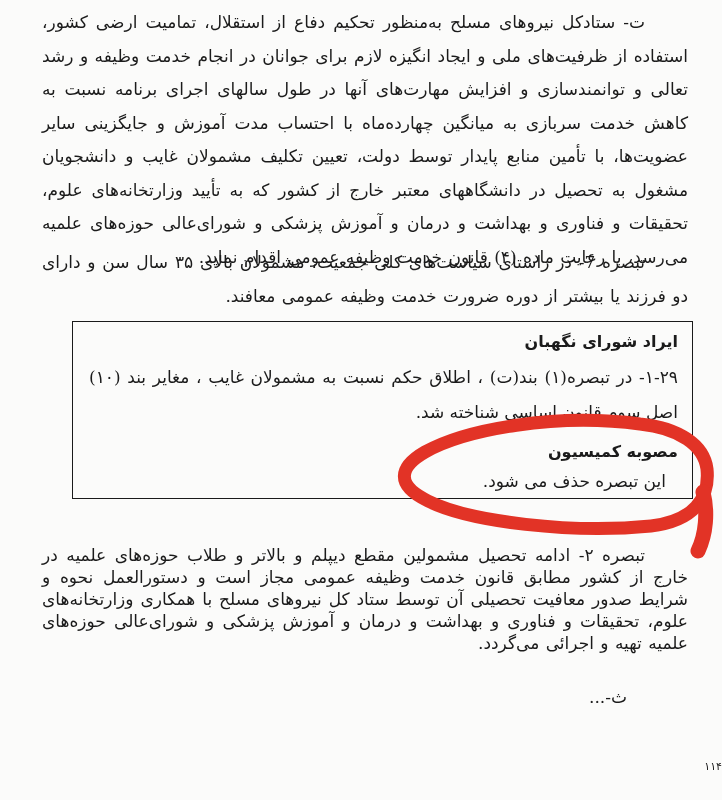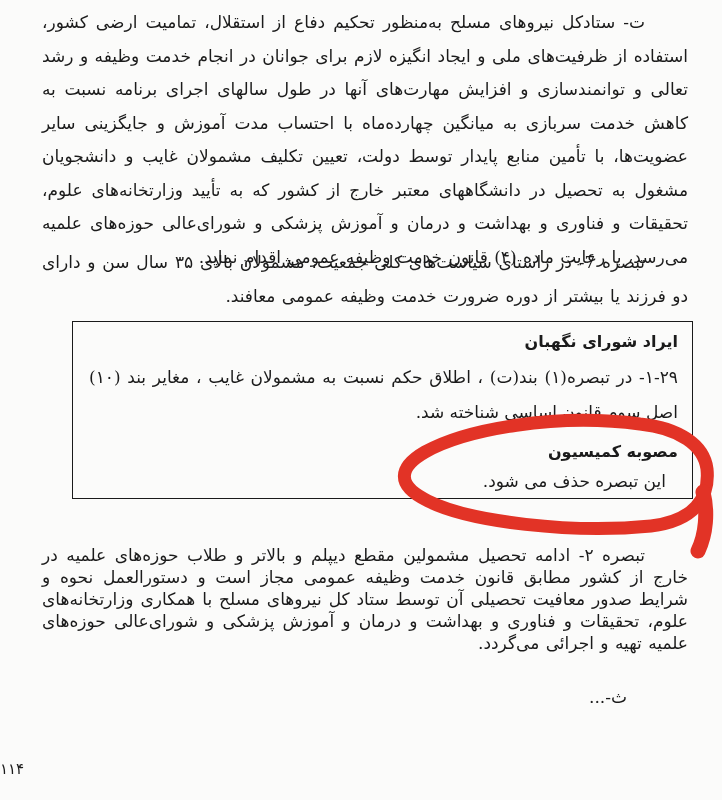--- a/index.html
+++ b/index.html
@@ -60,22 +60,22 @@
   .clause-next {
     position: absolute;
     top: 687px; right: 95px;
     font-size: 17px;
     margin: 0;
   }
   .page-number {
     position: absolute;
     top: 760px; left: 0;
     width: 100%;
-    text-align: left;
-    font-size: 15px;
+    text-align: right;
+    font-size: 11px;
     letter-spacing: 2px;
     margin: 0;
   }
   .annotation-layer {
     position: absolute;
     top: 0; left: 0;
     width: 722px; height: 800px;
     pointer-events: none;
     z-index: 10;
   }

